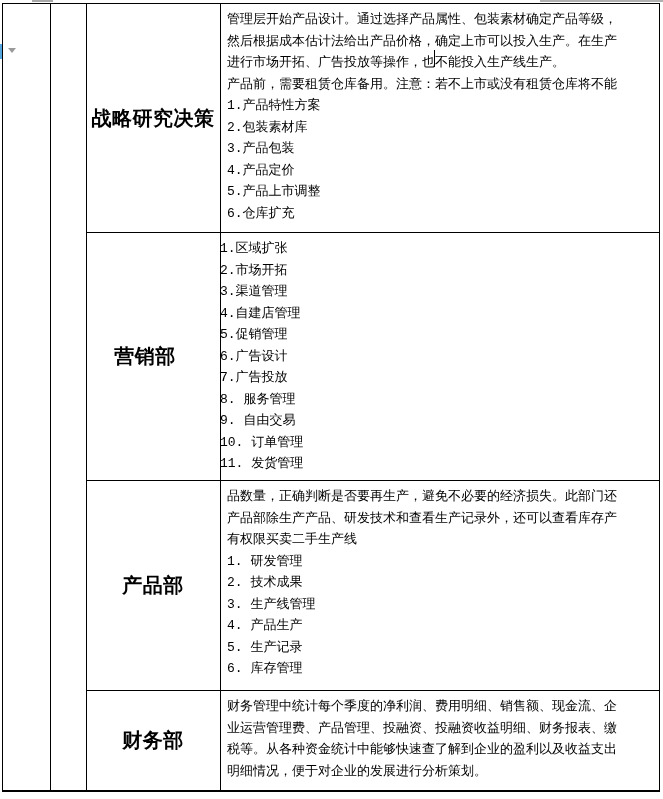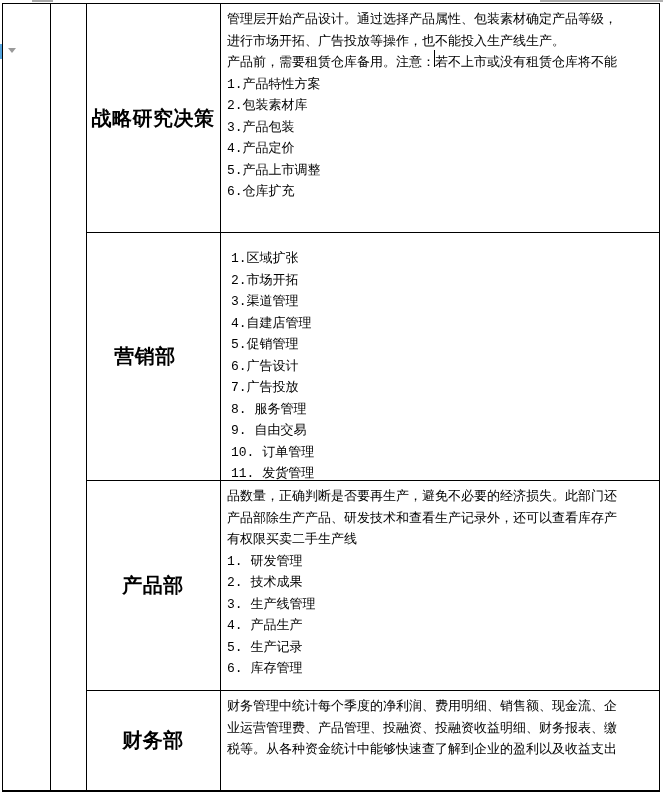--- a/index.html
+++ b/index.html
@@ -56,37 +56,38 @@
 
   <div class="cell" style="left:3px;top:4px;width:47px;height:786px;"></div>
   <div class="cell" style="left:51px;top:4px;width:35px;height:786px;"></div>
 
   <div class="cell dept" style="left:87px;top:4px;width:132px;height:228px;">
     <span>战略研究决策</span>
   </div>
   <div class="cell desc" style="left:221px;top:4px;width:437px;height:228px;">
     <div>
         <div class="line">管理层开始产品设计。通过选择产品属性、包装素材确定产品等级，</div>
+        <div class="line">然后根据成本估计法给出产品价格，确定上市可以投入生产。在生产</div>
         <div class="line">进行市场开拓、广告投放等操作，也不能投入生产线生产。</div>
         <div class="line">产品前，需要租赁仓库备用。注意：若不上市或没有租赁仓库将不能</div>
       </div>
     <div>
         <div class="line">1.产品特性方案</div>
         <div class="line">2.包装素材库</div>
         <div class="line">3.产品包装</div>
         <div class="line">4.产品定价</div>
         <div class="line">5.产品上市调整</div>
         <div class="line">6.仓库扩充</div>
       </div>
   </div>
 
   <div class="cell dept" style="left:79px;top:233px;width:132px;height:247px;">
     <span>营销部</span>
   </div>
-  <div class="cell desc" style="left:225px;top:233px;width:437px;height:247px;margin-top:10px;">
+  <div class="cell desc" style="left:214px;top:233px;width:437px;height:247px;">
     <div>
         <div class="line">1.区域扩张</div>
         <div class="line">2.市场开拓</div>
         <div class="line">3.渠道管理</div>
         <div class="line">4.自建店管理</div>
         <div class="line">5.促销管理</div>
         <div class="line">6.广告设计</div>
         <div class="line">7.广告投放</div>
         <div class="line">8. 服务管理</div>
         <div class="line">9. 自由交易</div>
@@ -115,20 +116,21 @@
   </div>
 
   <div class="cell dept" style="left:87px;top:691px;width:132px;height:99px;">
     <span>财务部</span>
   </div>
   <div class="cell desc" style="left:221px;top:691px;width:437px;height:99px;">
     <div>
         <div class="line">财务管理中统计每个季度的净利润、费用明细、销售额、现金流、企</div>
         <div class="line">业运营管理费、产品管理、投融资、投融资收益明细、财务报表、缴</div>
         <div class="line">税等。从各种资金统计中能够快速查了解到企业的盈利以及收益支出</div>
+        <div class="line">明细情况，便于对企业的发展进行分析策划。</div>
       </div>
   </div>
 
   <div class="caret" style="left:434px;top:50px;"></div>
   <div class="top-gray-bar" style="left:32px;top:0;width:21px;height:2px;"></div>
   <div class="top-gray-bar" style="left:540px;top:0;width:123px;height:2px;background:#b0b0b0;"></div>
   <div class="tri-marker" style="left:8px;top:48px;"></div>
   <div class="edge-strip" style="left:0;top:44px;width:2px;height:15px;"></div>
 
 </div>

